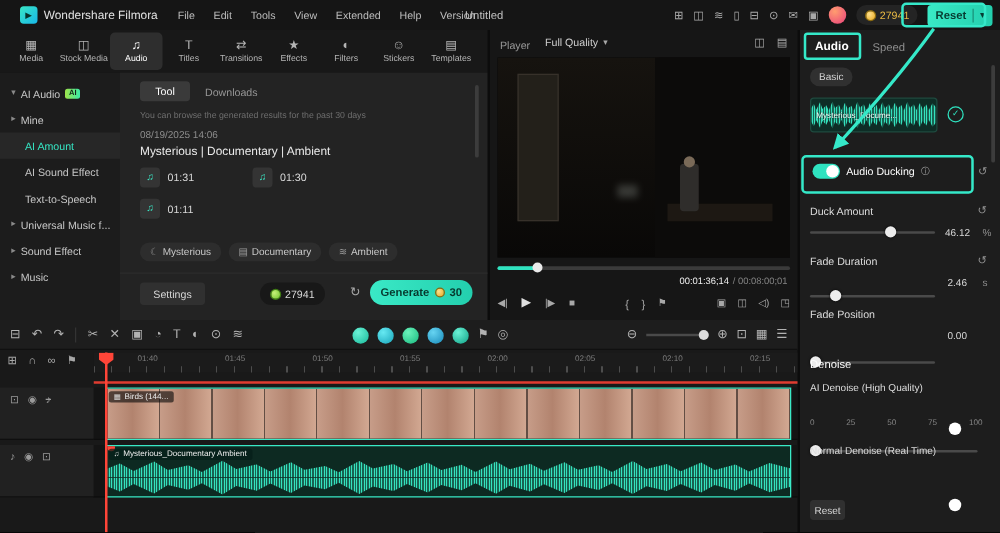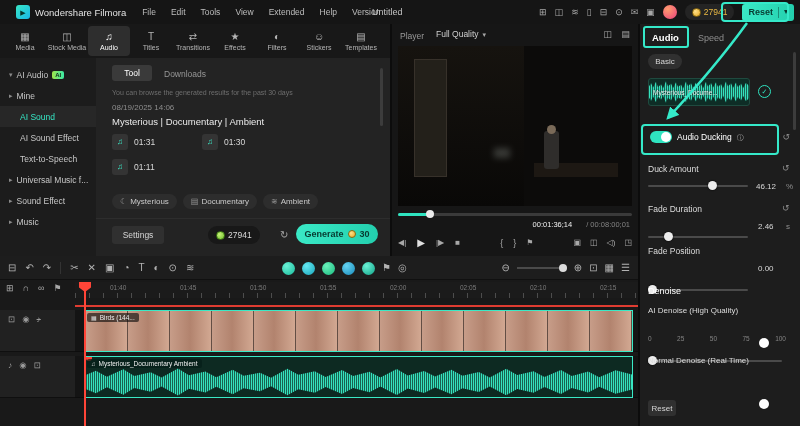--- a/index.html
+++ b/index.html
@@ -148,21 +148,21 @@
     <div class="side-item">
         <i class="ic">▾</i>
         <span>AI Audio</span>
         <span class="badge">AI</span>
       </div>
     <div class="side-item">
         <i class="ic">▸</i>
         <span>Mine</span>
       </div>
     <div class="side-item child active">
-        <span>AI Sound</span>
+        <span>AI Amount</span>
       </div>
     <div class="side-item child">
         <span>AI Sound Effect</span>
       </div>
     <div class="side-item child">
         <span>Text-to-Speech</span>
       </div>
     <div class="side-item">
         <i class="ic">▸</i>
         <span>Universal Music f...</span>
@@ -253,21 +253,21 @@
       <div class="ab" style="right:6%;bottom:18%;width:36%;height:9%;background:#1d1813"></div>
       <div class="ab" style="right:31%;bottom:23%;width:15px;height:38px;background:#2f2d2b;border-radius:3px"></div>
       <div class="ab" style="right:32.5%;bottom:45%;width:9px;height:9px;border-radius:50%;background:#7a6a58"></div>
       <div class="ab" style="left:41%;bottom:30%;width:16px;height:10px;background:#cfd8d0;opacity:.22;filter:blur(3px)"></div>
     </div>
 
     <div class="ab" style="left:6px;top:189px;width:234px;height:3px;background:#3a3a3a;border-radius:2px">
       <div style="width:13%;height:100%;background:#2fe3c0;border-radius:2px"></div>
       <div class="ab" style="left:12%;top:-3px;width:8px;height:8px;border-radius:50%;background:#eaeaea"></div>
     </div>
-    <div class="ab f" style="right:8px;top:196px;gap:14px">
+    <div class="ab f" style="right:8px;top:196px;gap:3px">
       <span style="font-size:7.5px;color:#f0f0f0">00:01:36;14</span>
       <span style="font-size:7.5px;color:#848484">/ 00:08:00;01</span>
     </div>
     <div class="ab f" style="left:6px;right:6px;top:209px;height:20px;justify-content:space-between">
       <div class="f" style="gap:11px">
         <i class="ic" style="font-size:8px">◀|</i>
         <i class="ic" style="font-size:10px;color:#e0e0e0">▶</i>
         <i class="ic" style="font-size:8px">|▶</i>
         <i class="ic" style="font-size:8px">■</i>
       </div>

